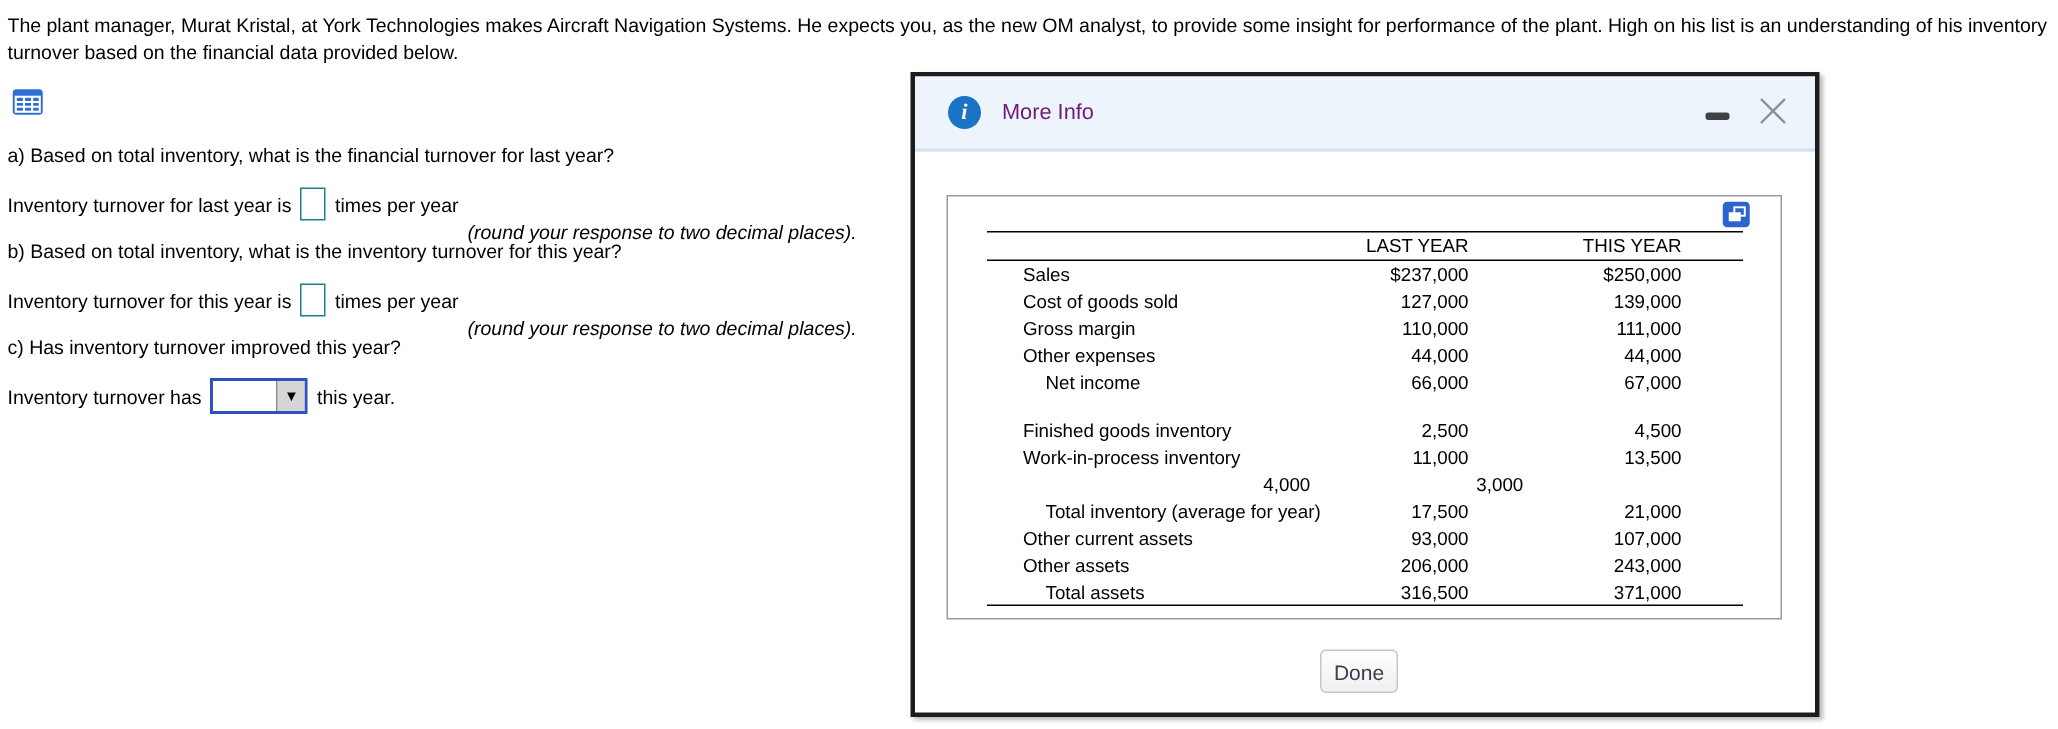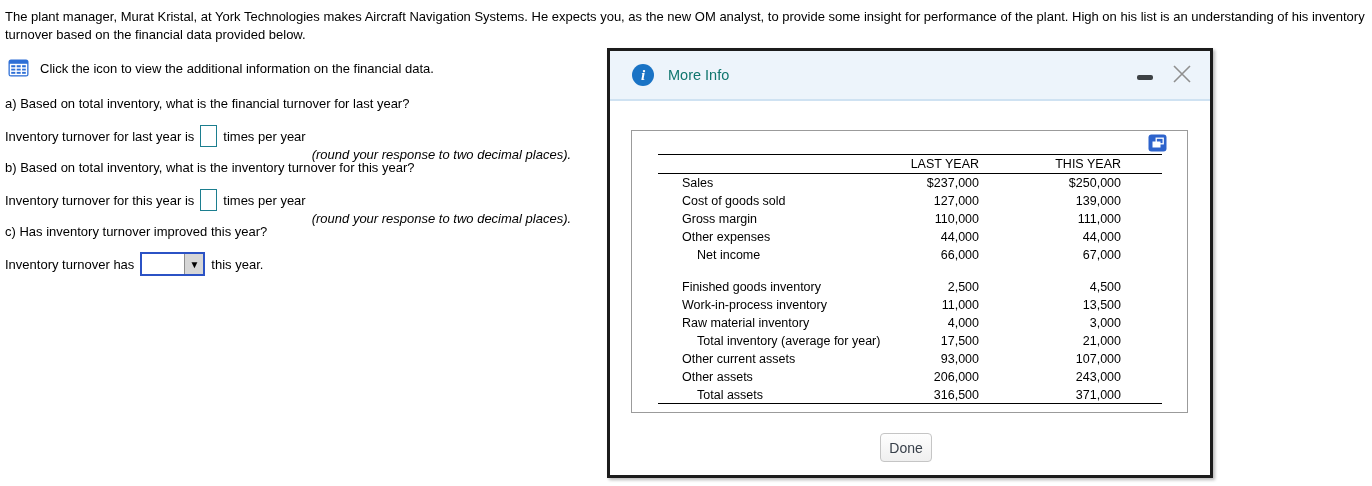--- a/index.html
+++ b/index.html
@@ -28,21 +28,21 @@
   .tbl-icon { width:21px; height:18px; flex-shrink:0; cursor:pointer; }
 
   
   .popup { position:absolute; left:607px; top:48px; width:606px; height:430px;
     background:#fff; border:3px solid #1c1c1c; box-shadow:2px 2px 3px rgba(0,0,0,.28); }
   .popup-header { height:50px; background:#edf4fb; border-bottom:2px solid #cfe2f2;
     display:flex; align-items:center; position:relative; }
   .info-icon { width:22px; height:22px; border-radius:50%; background:#1a73c5; color:#fff;
     font-family:"Liberation Serif", serif; font-weight:bold; font-style:italic; font-size:15px;
     display:flex; align-items:center; justify-content:center; margin-left:22px; flex-shrink:0; }
-  .popup-title { margin-left:14px; font-size:14.5px; color:#0f766e; }
+  .popup-title { margin-left:14px; font-size:14.5px; color:#701a75; }
   .min-btn { position:absolute; right:57px; top:24px; width:16px; height:5px;
     background:#3e4245; border-radius:2px; cursor:pointer; }
   .close-btn { position:absolute; right:16px; top:11px; width:24px; height:24px; cursor:pointer; }
 
   .panel { position:absolute; left:21px; top:79px; width:557px; height:283px;
     border:1px solid #9b9b9b; background:#fff; }
   .copy-icon { position:absolute; top:3px; right:20px; width:19px; height:18px; cursor:pointer; }
 
   .tbl { position:absolute; left:26px; right:25px; top:23px; font-size:12.5px; }
   .trow { display:flex; align-items:center; height:18px; padding-right:41px; white-space:nowrap;justify-content:center; }
@@ -65,21 +65,20 @@
 
 <div class="abs icon-line">
   <svg class="tbl-icon" viewBox="0 0 21 18">
     <rect x="0.5" y="0.5" width="20" height="17" rx="2.5" fill="#2e6fd6"></rect>
     <rect x="2.5" y="5.5" width="16" height="10" fill="none" stroke="#fff" stroke-width="1.4"></rect>
     <line x1="2.5" y1="9" x2="18.5" y2="9" stroke="#fff" stroke-width="1.4"></line>
     <line x1="2.5" y1="12.2" x2="18.5" y2="12.2" stroke="#fff" stroke-width="1.4"></line>
     <line x1="8" y1="5.5" x2="8" y2="15.5" stroke="#fff" stroke-width="1.4"></line>
     <line x1="13.4" y1="5.5" x2="13.4" y2="15.5" stroke="#fff" stroke-width="1.4"></line>
   </svg>
-  <span>Click the icon to view the additional information on the financial data.</span>
 </div>
 
 <p class="abs qa">a) Based on total inventory, what is the financial turnover for last year?</p>
 <div class="abs ans-line ans-a">
   <span>Inventory turnover for last year is</span>
   <input class="ans-box" value="" style="">
   <span>times per year</span>
   <span class="it">(round your response to two decimal places).</span>
 </div>
 
@@ -157,21 +156,20 @@
         <span class="lbl">Finished goods inventory</span>
         <span class="v1">2,500</span>
         <span class="v2">4,500</span>
       </div>
       <div class="trow">
         <span class="lbl">Work-in-process inventory</span>
         <span class="v1">11,000</span>
         <span class="v2">13,500</span>
       </div>
       <div class="trow">
-        <span class="lbl">Raw material inventory</span>
         <span class="v1">4,000</span>
         <span class="v2">3,000</span>
       </div>
       <div class="trow ind">
         <span class="lbl">Total inventory (average for year)</span>
         <span class="v1">17,500</span>
         <span class="v2">21,000</span>
       </div>
       <div class="trow">
         <span class="lbl">Other current assets</span>

